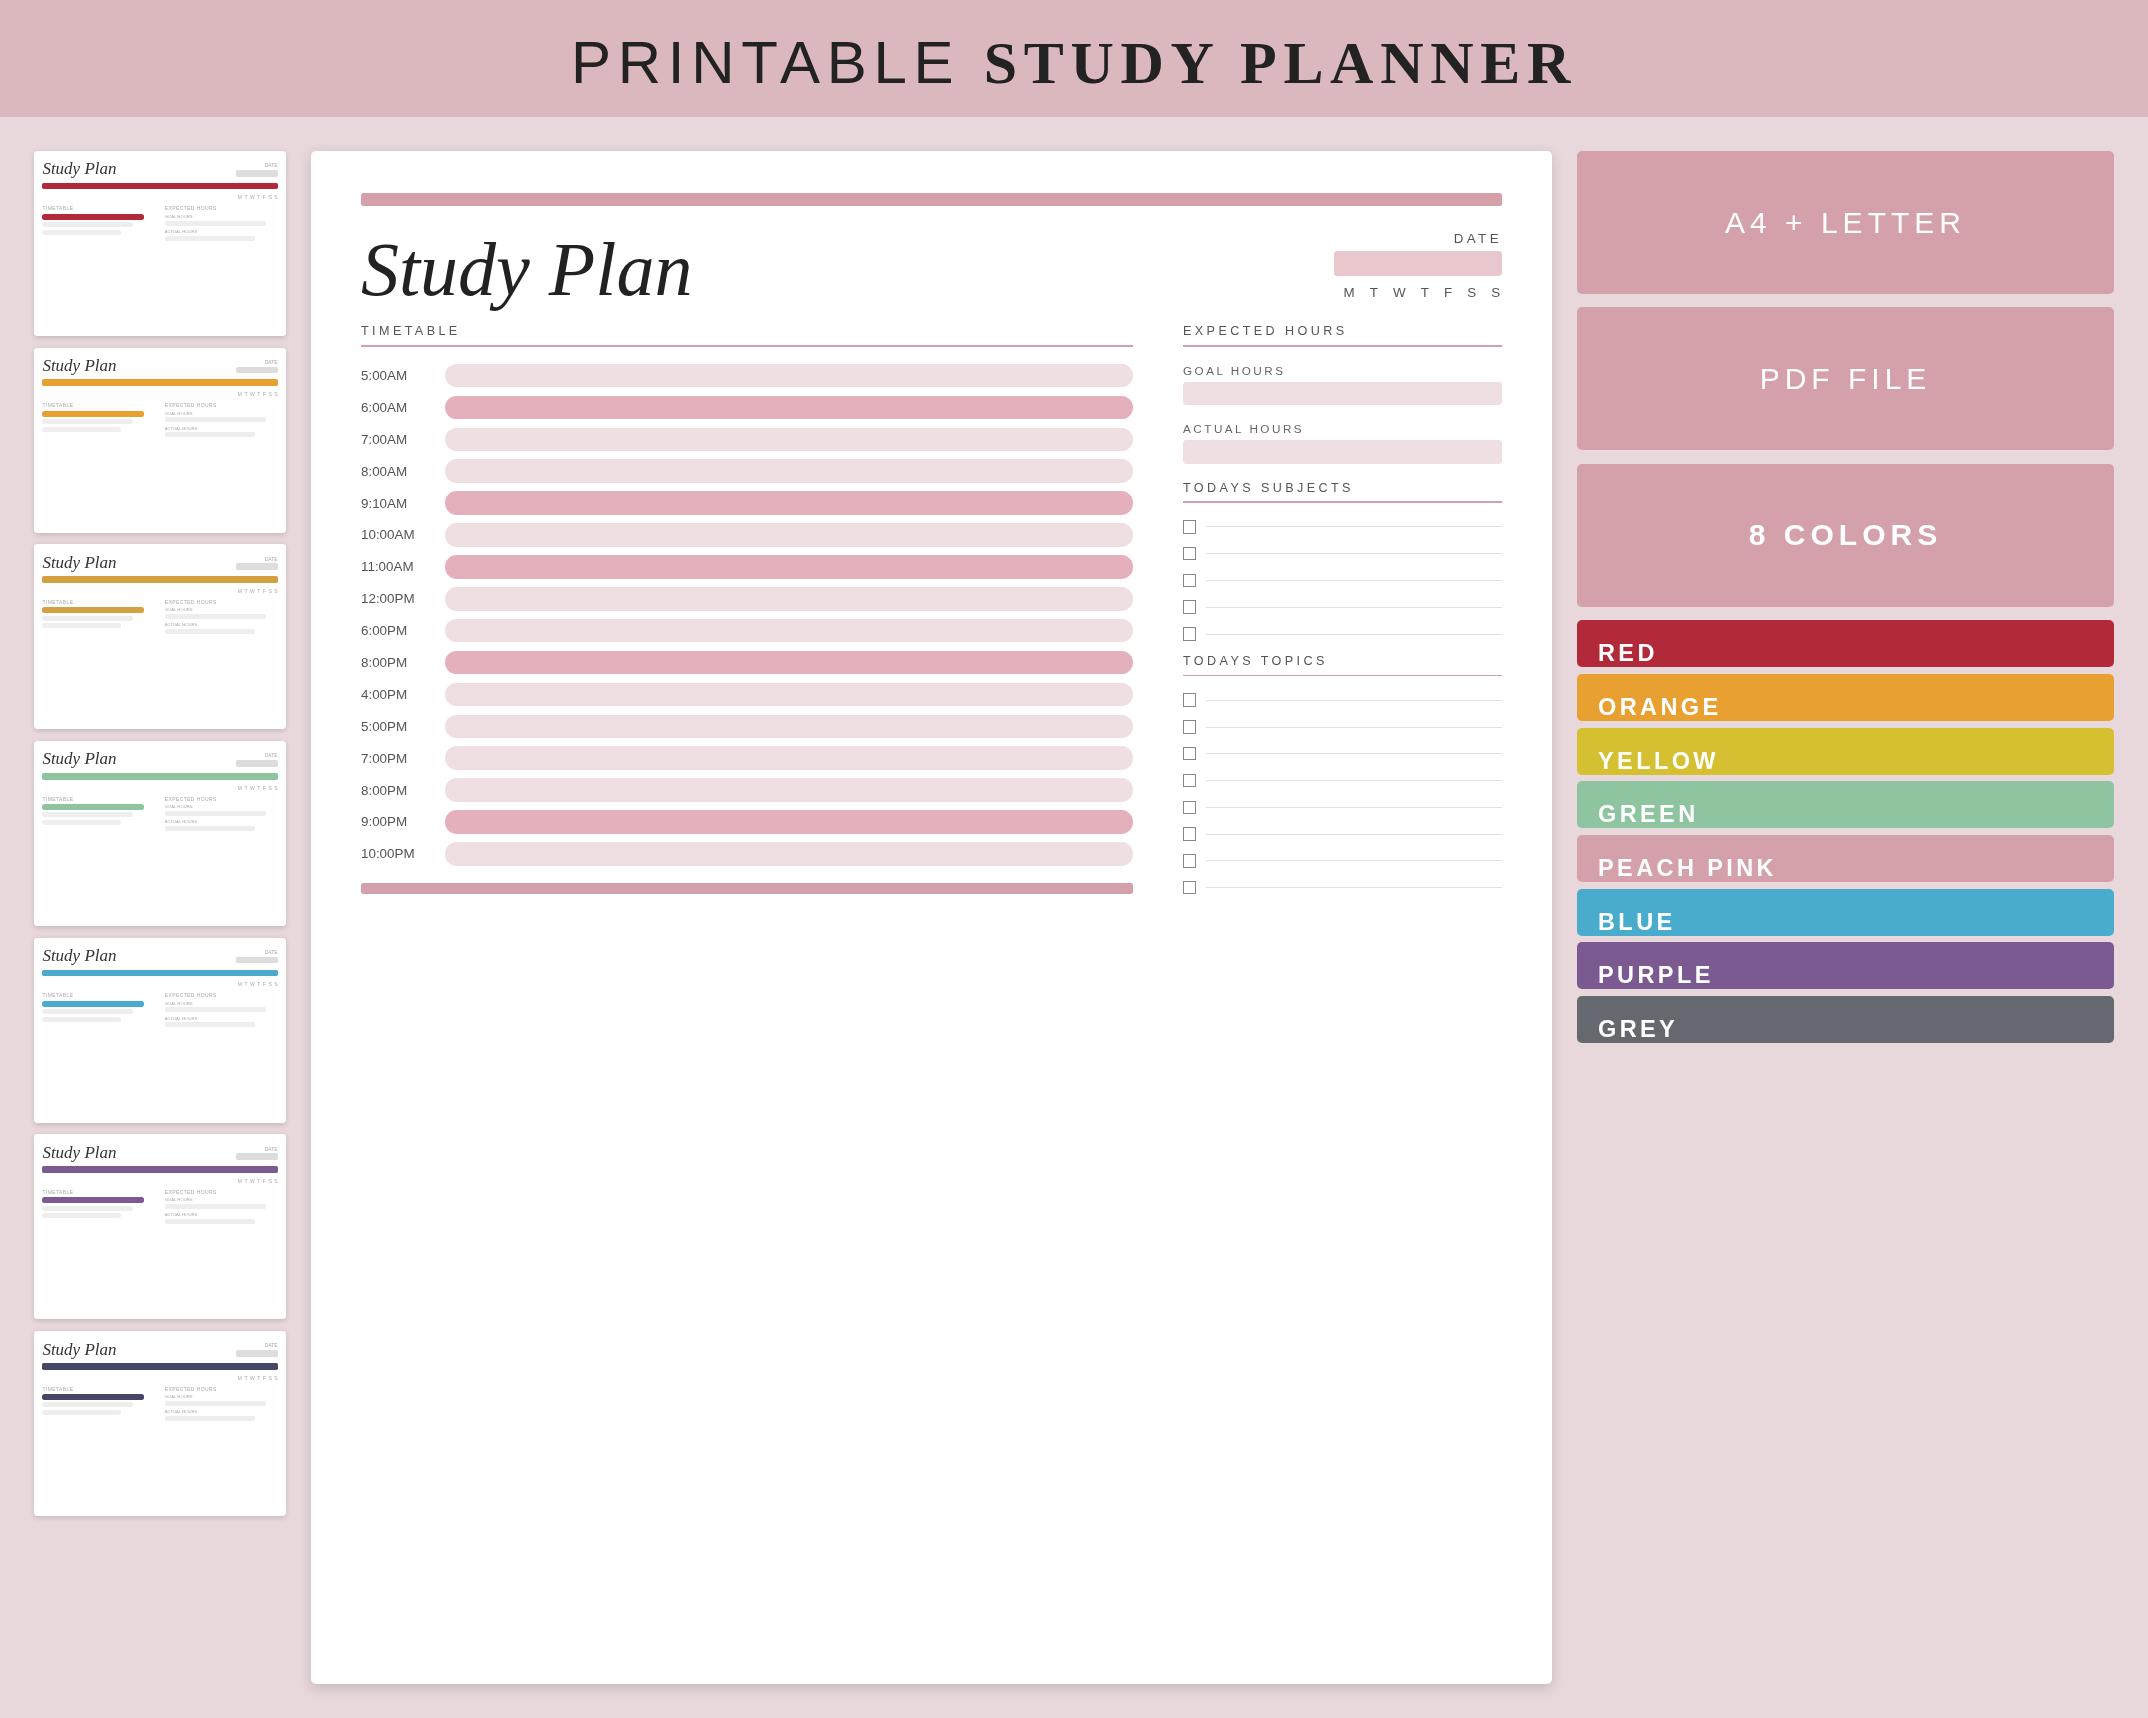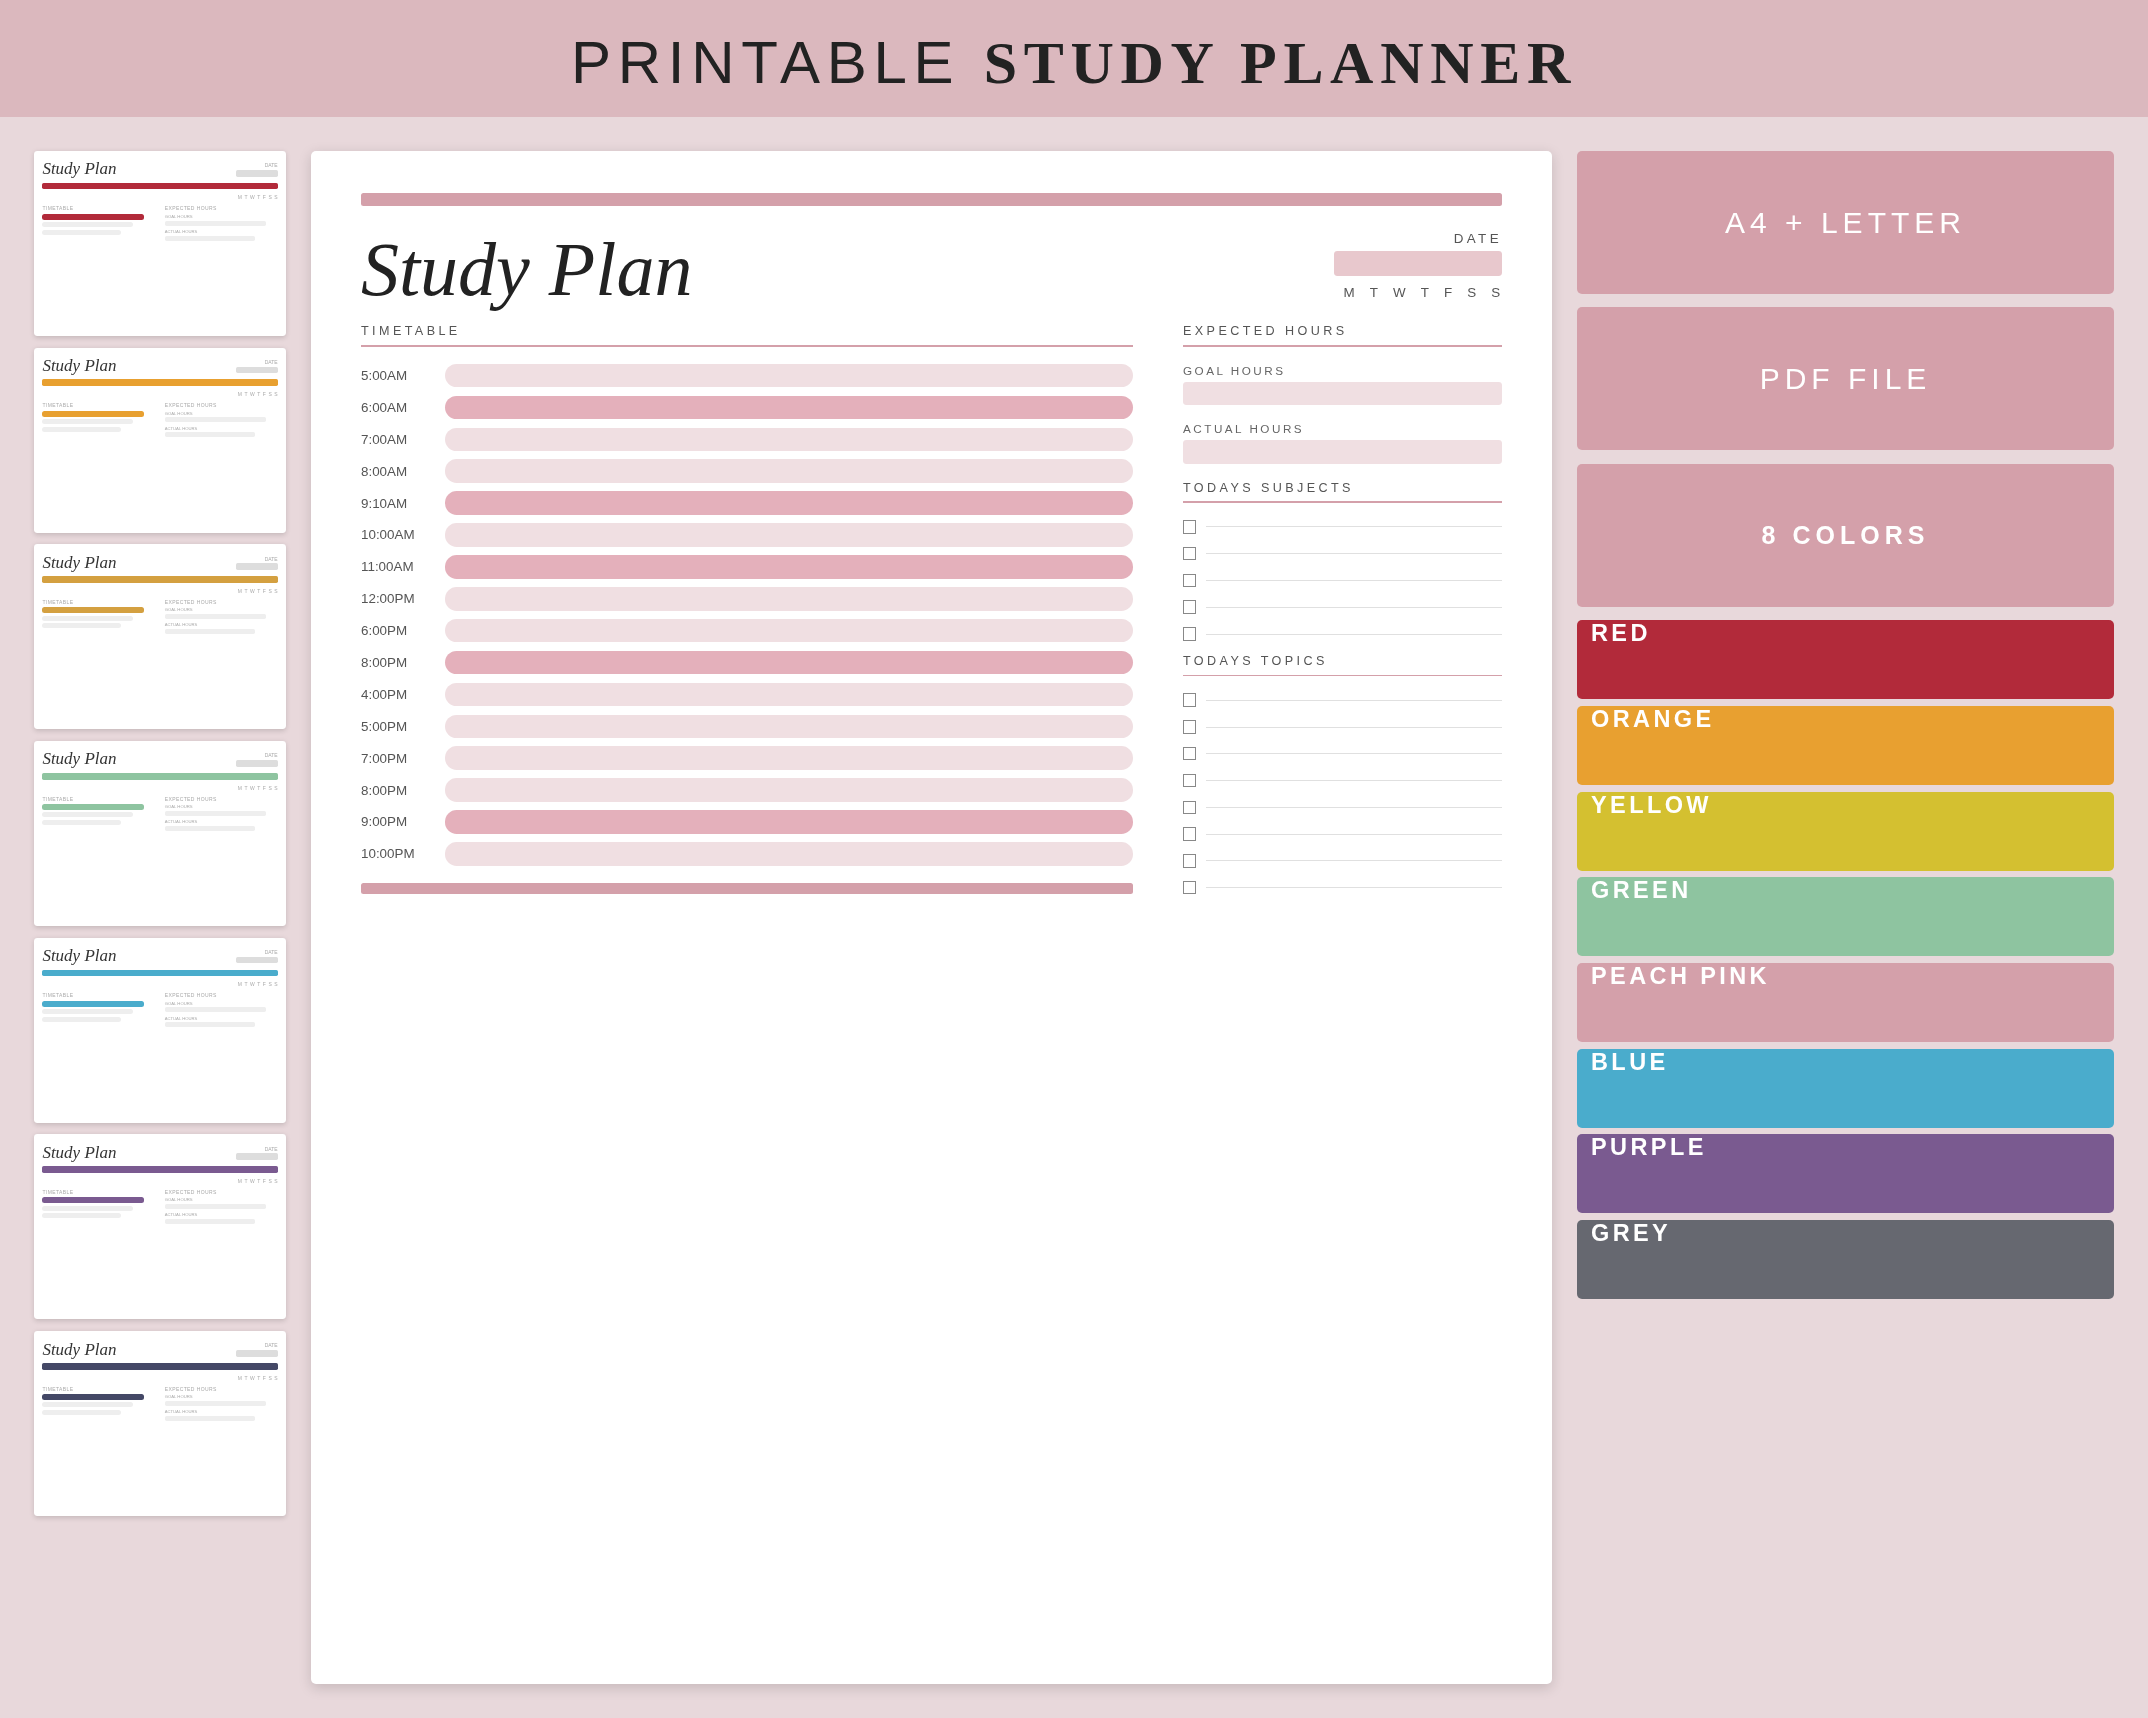--- a/index.html
+++ b/index.html
@@ -246,33 +246,33 @@
     .colors-box {
       background: #d4a0aa;
       border-radius: 5px;
       display: flex;
       align-items: center;
       justify-content: center;
       height: 143px;
     }
 
     .colors-box-text {
-      font-size: 25px;
+      font-size: 30px;
       letter-spacing: 5px;
       text-transform: uppercase;
       color: #fff;
       font-weight: 700;
     }
 
     .color-swatch {
       border-radius: 5px;
-      height: 79px;
-      display: flex;
-      align-items: flex-start;
-      padding-left: 14px;
+      height: 47px;
+      display: flex;
+      align-items: flex-end;
+      padding-left: 21px;
     }
 
     .color-swatch-label {
       font-size: 23.5px;
       letter-spacing: 3.4px;
       text-transform: uppercase;
       color: white;
       font-weight: 600;
     }
 

